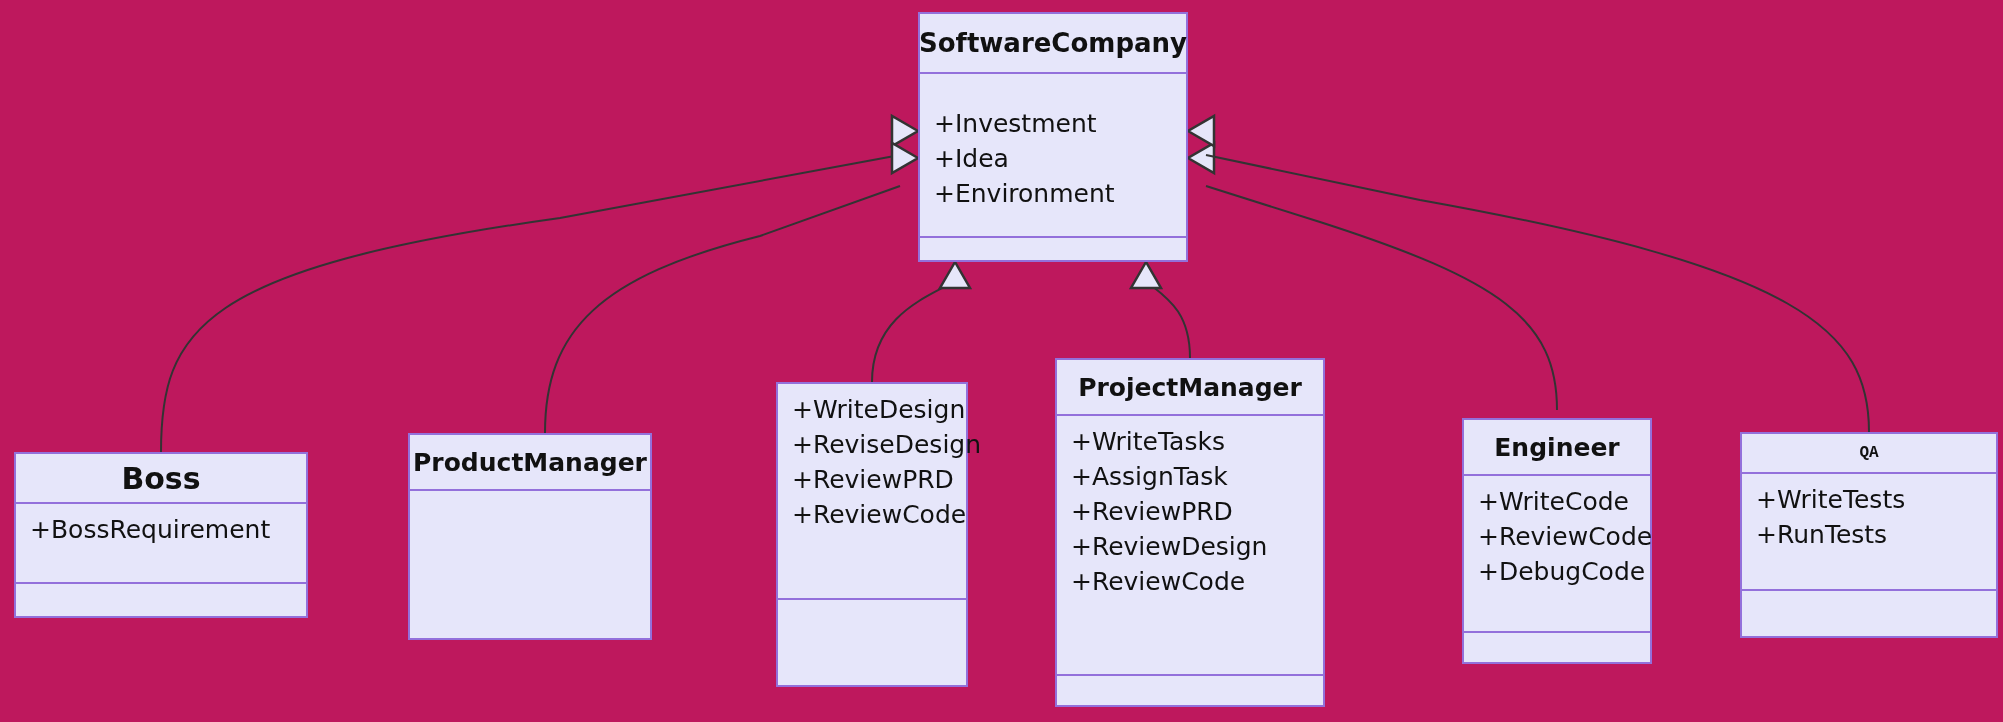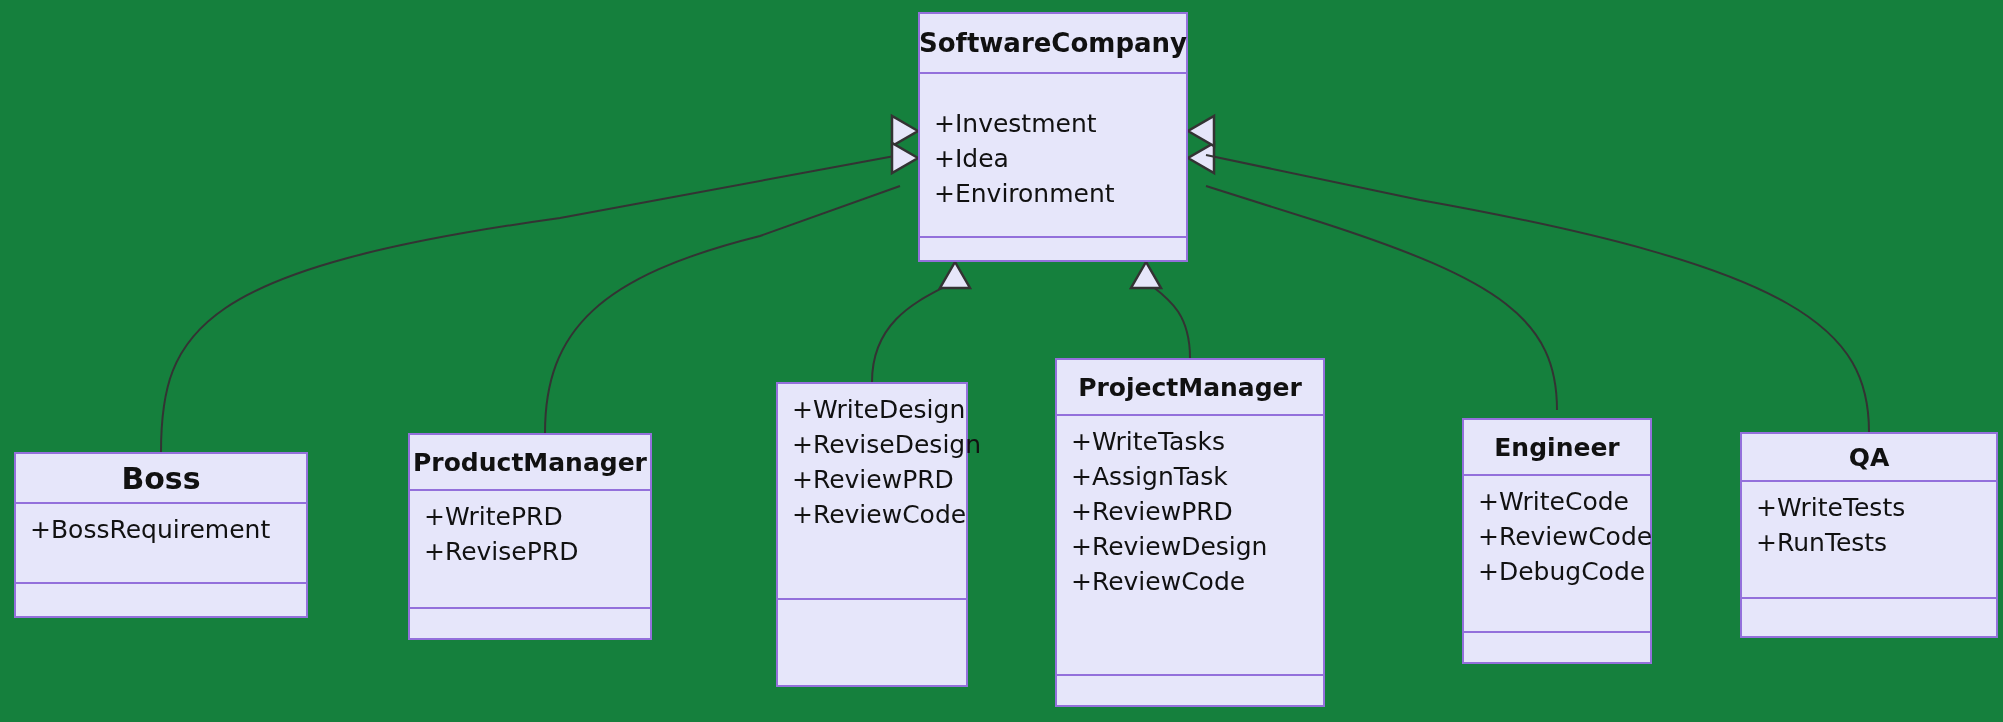--- a/index.html
+++ b/index.html
@@ -1,18 +1,18 @@
 <!DOCTYPE html>
 <html><head>
 <meta charset="utf-8">
 <style>
   html,body{margin:0;padding:0;background:#ffffff;}
   body{width:2003px;height:722px;overflow:hidden;
        font-family:"DejaVu Sans","Liberation Sans",sans-serif;}
-  #stage{position:relative;width:2003px;height:722px;background:#15803d;}
+  #stage{position:relative;width:2003px;height:722px;background:#be185d;}
   #edges{position:absolute;left:0;top:0;width:2003px;height:722px;}
   .uml-class{position:absolute;box-sizing:border-box;
     background:#E6E6FA;border:2px solid #9370DB;}
   .uml-title{box-sizing:border-box;width:100%;text-align:center;
     font-weight:bold;color:#111;border-bottom:2px solid #9370DB;
     display:flex;align-items:center;justify-content:center;}
   .uml-attrs{box-sizing:border-box;width:100%;
     border-bottom:2px solid #9370DB;color:#111;}
   .uml-attr{white-space:nowrap;color:#111;}
   .uml-methods{box-sizing:border-box;width:100%;}
@@ -47,24 +47,20 @@
       </div>
       <div class="uml-class" style="left: 14px; top: 452px; width: 294px; height: 166px;">
         <div class="uml-title" style="height: 50px; font-size: 30px;">Boss</div>
         <div class="uml-attrs" style="height: 80px; padding: 8px 0px 0px 14px;">
           <div class="uml-attr" style="font-size: 25px; line-height: 35px;">+BossRequirement</div>
         </div>
         <div class="uml-methods" style="height: 28px;"></div>
       </div>
       <div class="uml-class" style="left: 408px; top: 433px; width: 244px; height: 207px;">
         <div class="uml-title" style="height: 56px; font-size: 25px;">ProductManager</div>
-        <div class="uml-attrs" style="height: 118px; padding: 8px 0px 0px 14px;">
-          <div class="uml-attr" style="font-size: 25px; line-height: 35px;">+WritePRD</div>
-          <div class="uml-attr" style="font-size: 25px; line-height: 35px;">+RevisePRD</div>
-        </div>
         <div class="uml-methods" style="height: 33px;"></div>
       </div>
       <div class="uml-class" style="left: 776px; top: 382px; width: 192px; height: 305px;">
         <div class="uml-attrs" style="height: 216px; padding: 8px 0px 0px 14px;">
           <div class="uml-attr" style="font-size: 25px; line-height: 35px;">+WriteDesign</div>
           <div class="uml-attr" style="font-size: 25px; line-height: 35px;">+ReviseDesign</div>
           <div class="uml-attr" style="font-size: 25px; line-height: 35px;">+ReviewPRD</div>
           <div class="uml-attr" style="font-size: 25px; line-height: 35px;">+ReviewCode</div>
         </div>
         <div class="uml-methods" style="height: 33px;"></div>
@@ -83,21 +79,21 @@
       <div class="uml-class" style="left: 1462px; top: 410px; width: 190px; height: 246px; margin-top: 8px;">
         <div class="uml-title" style="height: 56px; font-size: 25px;">Engineer</div>
         <div class="uml-attrs" style="height: 157px; padding: 8px 0px 0px 14px;">
           <div class="uml-attr" style="font-size: 25px; line-height: 35px;">+WriteCode</div>
           <div class="uml-attr" style="font-size: 25px; line-height: 35px;">+ReviewCode</div>
           <div class="uml-attr" style="font-size: 25px; line-height: 35px;">+DebugCode</div>
         </div>
         <div class="uml-methods" style="height: 33px;"></div>
       </div>
       <div class="uml-class" style="left: 1740px; top: 432px; width: 258px; height: 206px;">
-        <div class="uml-title" style="height: 48px; font-size: 25px;">QA</div>
+        <div class="uml-title" style="height: 40px; font-size: 16px; font-family: Liberation Mono, monospace;">QA</div>
         <div class="uml-attrs" style="height: 117px; padding: 8px 0px 0px 14px;">
           <div class="uml-attr" style="font-size: 25px; line-height: 35px;">+WriteTests</div>
           <div class="uml-attr" style="font-size: 25px; line-height: 35px;">+RunTests</div>
         </div>
         <div class="uml-methods" style="height: 33px;"></div>
       </div>
     </div>
 </div>
 
 </body></html>

